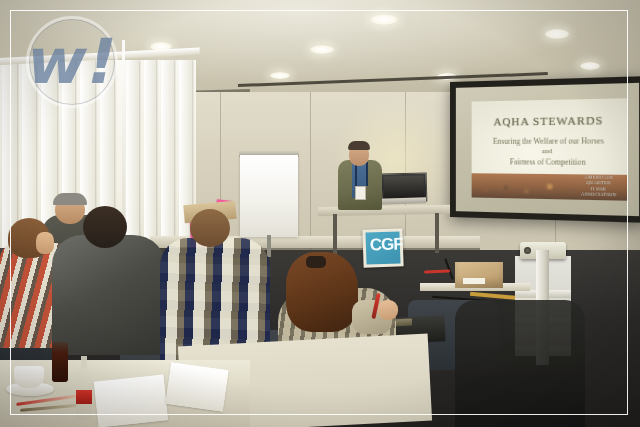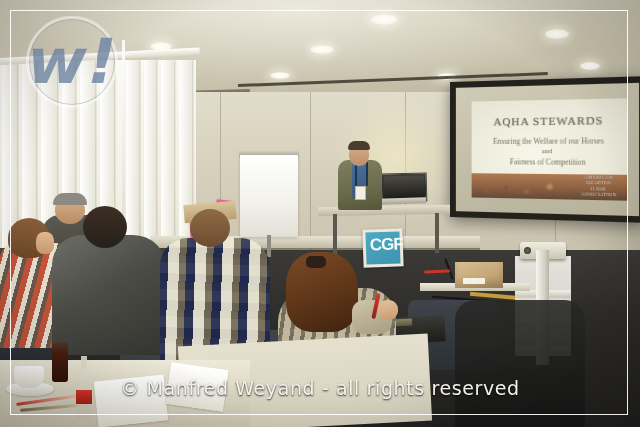--- a/index.html
+++ b/index.html
@@ -676,15 +676,14 @@
   <div class="glass-dark"></div>
   <div class="bottle-neck"></div>
   <div class="bottle"></div>
   <div class="bottle-label"></div>
 
   <div class="vignette"></div>
   <div class="photo-frame"></div>
   <div class="logo-watermark">
     <div class="logo-glyph">w!</div>
   </div>
-  <div class="copyright">© Manfred Weyand - all rights reserved</div>
 
 </div>
 
 </body></html>

